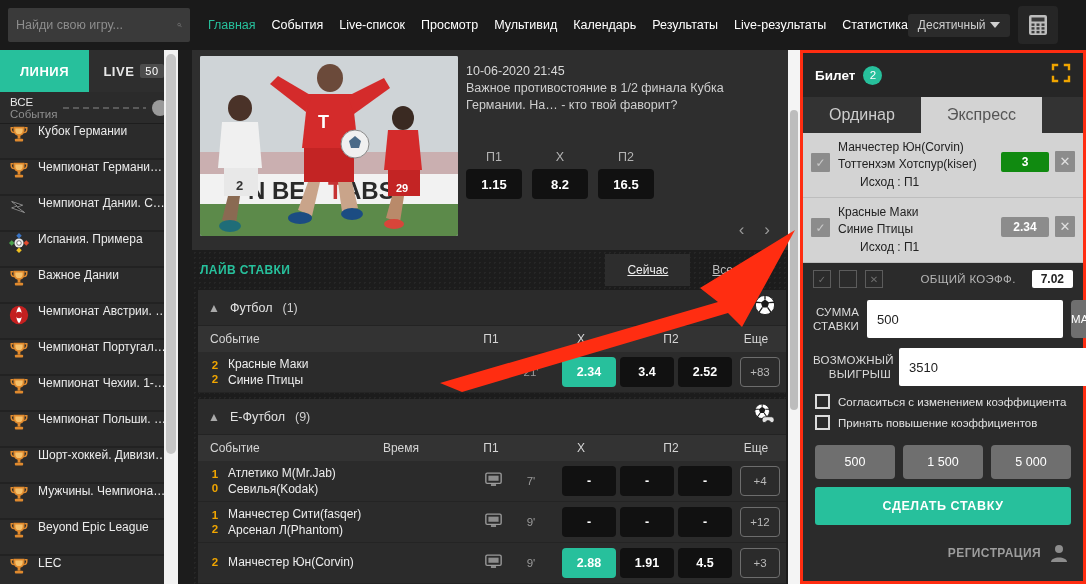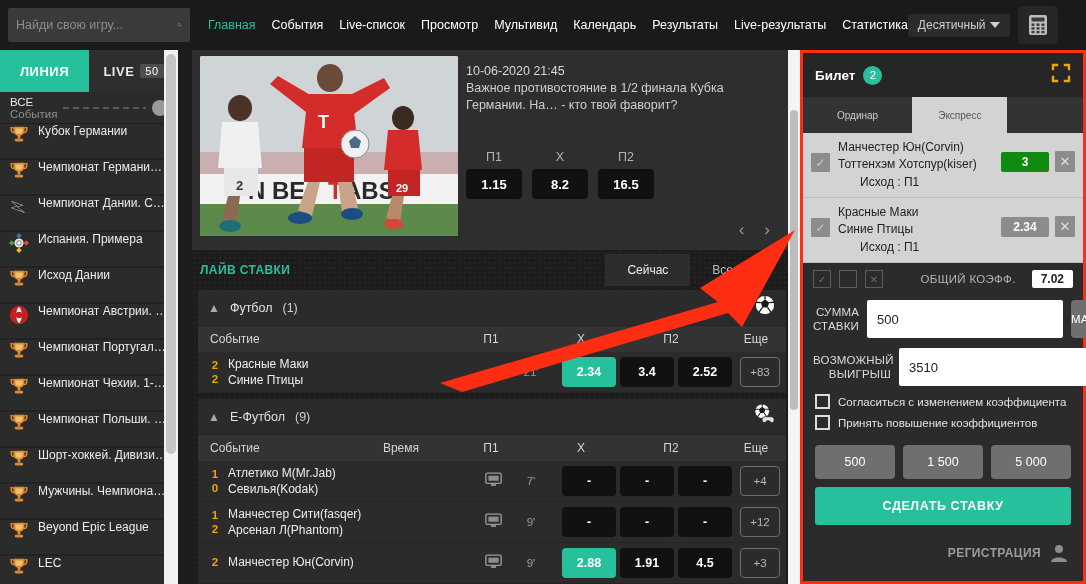--- a/index.html
+++ b/index.html
@@ -109,21 +109,21 @@
   .promo-arrows { position: absolute; right: 30px; bottom: 10px; display: flex; gap: 20px; }
   .promo-arrow { color: #9a9a9a; font-size: 17px; cursor: pointer; }
   .main-scroll-track { position: absolute; right: 0; top: 0; width: 12px; height: 534px; background: #f4f4f4; }
   .main-scroll-thumb { position: absolute; right: 2px; top: 60px; width: 8px; height: 300px; background: #bdbdbd; border-radius: 4px; }
 
   
   .live-head { height: 40px; display: flex; align-items: center; position: relative; }
   .live-title { color: #27c09c; font-size: 12px; font-weight: bold; padding-left: 8px; letter-spacing: .4px; }
   .live-tabs { position: absolute; right: 14px; top: 4px; display: flex; }
   .live-tab {
-    padding: 9px 22px; font-size: 12px; color: #bdbdbd; cursor: pointer;
+    padding: 9px 22px; font-size: 12px; color: #bdbdbd; cursor: pointer; text-decoration: underline;
   }
   .live-tab.active { background: #2d2d2d; color: #efefef; }
 
   .sect { background: #2b2b2b; margin: 0 14px 6px 6px; }
   .sect-head {
     height: 36px; display: flex; align-items: center; padding: 0 10px; gap: 10px;
     border-bottom: 1px solid #232323;
   }
   .chev { color: #aaa; font-size: 12px; }
   .sect-title { color: #e2e2e2; font-size: 12.5px; }
@@ -166,21 +166,21 @@
   .slip-title { color: #fff; font-size: 13.5px; font-weight: bold; }
   .slip-count {
     margin-left: 8px; width: 19px; height: 19px; border-radius: 50%;
     background: #27c09c; color: #fff; font-size: 11.5px;
     display: flex; align-items: center; justify-content: center;
   }
   .expand-icon { margin-left: auto; cursor: pointer; }
   .slip-tabs { display: flex; height: 36px; background: #333; }
   .slip-tab {
     padding: 0 26px; display: flex; align-items: center; justify-content: center;
-    color: #cdcdcd; font-size: 10px; cursor: pointer; margin-left: 8px;
+    color: #cdcdcd; font-size: 16px; cursor: pointer;
   }
   .slip-tab.active { background: #d3d3d3; color: #555; }
   .slip-item {
     background: #d3d3d3; padding: 6px 8px 8px 8px; display: flex; align-items: flex-start;
     border-bottom: 1px solid #bdbdbd; position: relative;
   }
   .chk {
     width: 19px; height: 19px; background: #8c8c8c; color: #c9c9c9;
     display: flex; align-items: center; justify-content: center; font-size: 12px;
     margin-top: 14px; cursor: pointer; border-radius: 1px;
@@ -351,21 +351,21 @@
         </div>
         <div class="league">
           <span><svg width="22" height="22" viewBox="0 0 24 24">
               <path d="M6 3h12v4a6 6 0 0 1-12 0z" fill="#e08a2e"></path>
               <path d="M8 5h8v2a4 4 0 0 1-8 0z" fill="#f5c06a"></path>
               <rect x="10.5" y="12" width="3" height="4" fill="#e08a2e"></rect>
               <rect x="7.5" y="16" width="9" height="3" rx="1" fill="#e08a2e"></rect>
               <path d="M6 4H3.5v2a3.5 3.5 0 0 0 3 3.4" fill="none" stroke="#e08a2e" stroke-width="1.6"></path>
               <path d="M18 4h2.5v2a3.5 3.5 0 0 1-3 3.4" fill="none" stroke="#e08a2e" stroke-width="1.6"></path>
             </svg></span>
-          <span class="league-name">Исход Дании</span>
+          <span class="league-name">Важное Дании</span>
         </div>
         <div class="league">
           <span><svg width="22" height="22" viewBox="0 0 24 24">
               <circle cx="12" cy="12" r="10" fill="#c42020"></circle>
               <path d="M12 3 C16 7 16 17 12 21 C8 17 8 7 12 3Z" fill="#fff"></path>
               <circle cx="12" cy="12" r="3.5" fill="#c42020"></circle>
             </svg></span>
           <span class="league-name">Чемпионат Австрии. …</span>
         </div>
         <div class="league">

